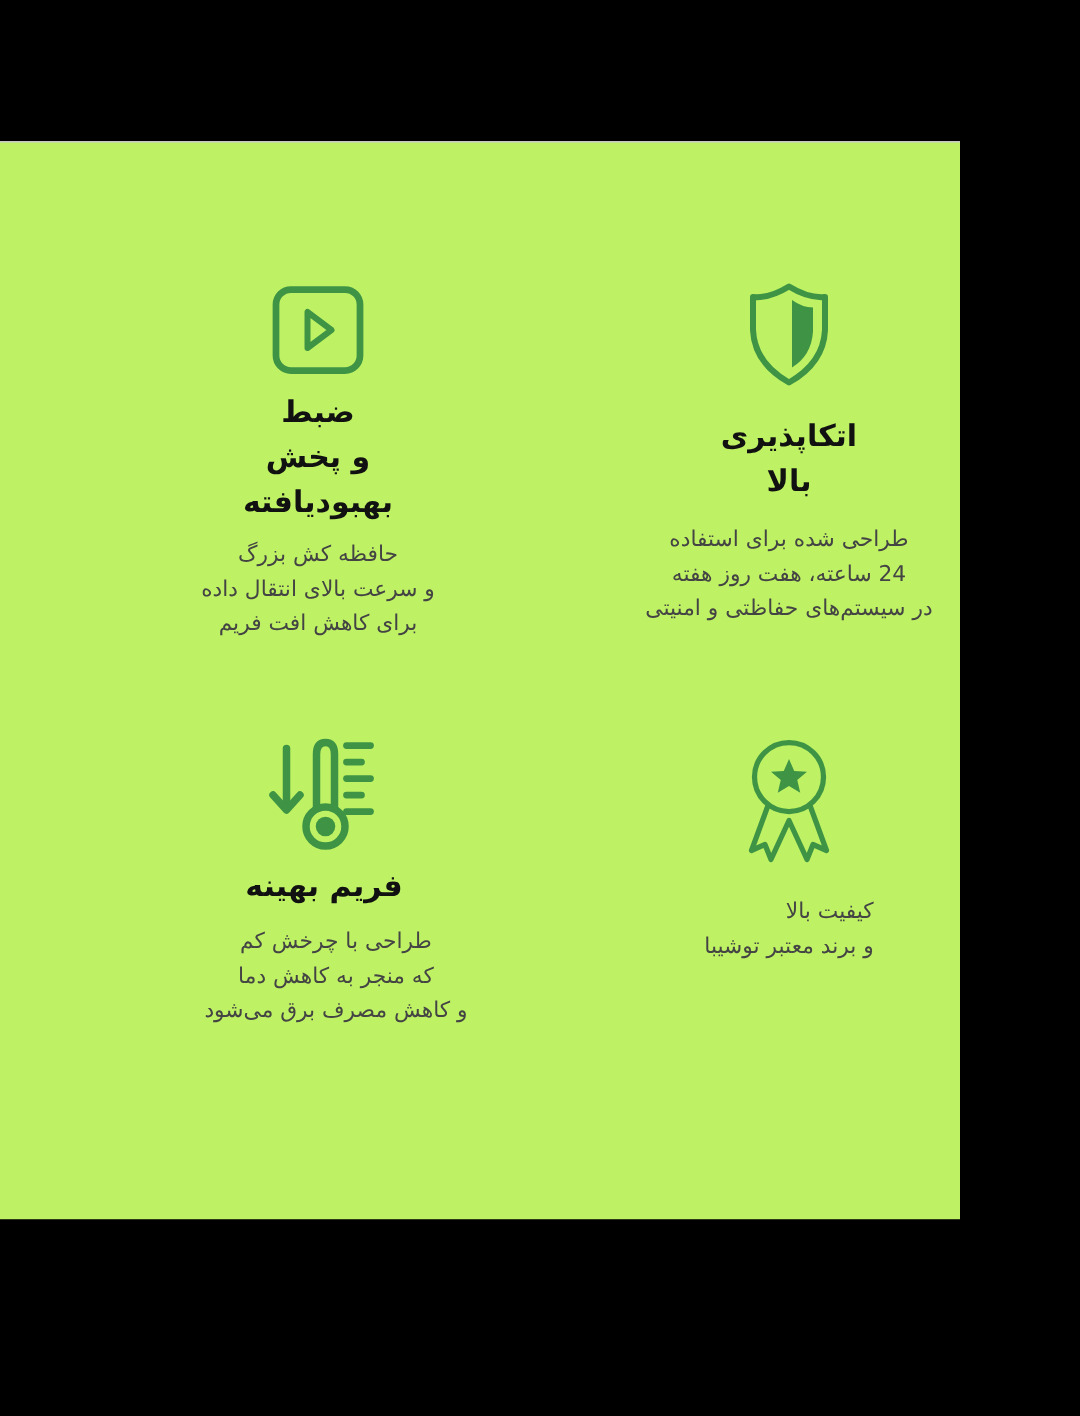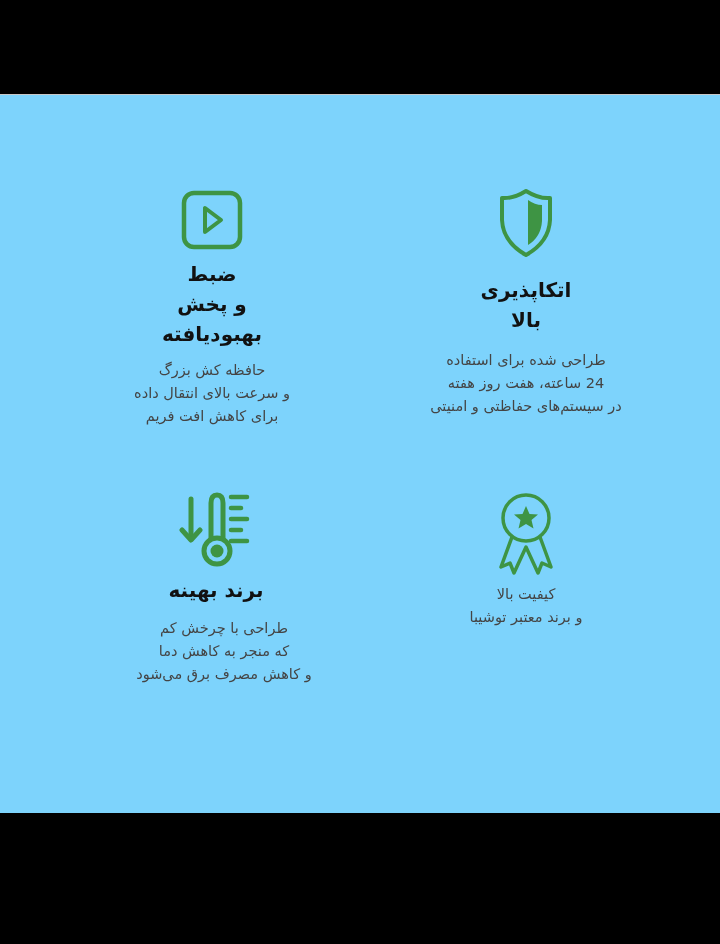--- a/index.html
+++ b/index.html
@@ -19,22 +19,22 @@
     }
     .bottom-bar {
       position: absolute;
       left: 0; top: 813px;
       width: 720px; height: 131px;
       background: #000;
     }
     .panel {
       position: absolute;
       left: 0; top: 94px;
-      width: 720px; height: 719px;
-      background: #7dd3fc;
+      width: 640px; height: 719px;
+      background: #bef264;
       border-top: 1px solid #c8c8c8;
       box-sizing: border-box;
     }
     .feature {
       position: absolute;
       display: flex;
       flex-direction: column;
       align-items: center;
       text-align: center;
       direction: rtl;
@@ -87,41 +87,41 @@
 و سرعت بالای انتقال داده
 برای کاهش افت فریم</div>
   </div>
 
   <div class="feature" style="left:420px; top:396px; width:212px;">
     <svg class="icon" width="60" height="88" viewBox="0 0 60 88">
       <circle cx="30" cy="27" r="23" fill="none" stroke="#3e9444" stroke-width="3.5"></circle>
       <path d="M30 15 L33.5 23 L42 23.5 L35.5 29 L37.5 37.5 L30 33 L22.5 37.5 L24.5 29 L18 23.5 L26.5 23 Z" fill="#3e9444"></path>
       <path d="M16 46 L5 76 L14 72 L18 82 L30 56 L42 82 L46 72 L55 76 L44 46" fill="none" stroke="#3e9444" stroke-width="3.5" stroke-linejoin="round"></path>
     </svg>
-    <div class="desc" style="margin-top:4px;">کیفیت  بالا
+    <div class="desc" style="margin-top:18px;text-align:right;">کیفیت  بالا
 و برند معتبر توشیبا</div>
   </div>
 
   <div class="feature" style="left:100px; top:394px; width:232px;">
     <svg class="icon" width="74" height="80" viewBox="0 0 74 80">
 
       <line x1="12" y1="10" x2="12" y2="50" stroke="#3e9444" stroke-width="5" stroke-linecap="round"></line>
       <path d="M3 41 L12 51 L21 41" fill="none" stroke="#3e9444" stroke-width="5" stroke-linecap="round" stroke-linejoin="round"></path>
 
       <path d="M32 52 L32 14 Q32 6 38 6 Q44 6 44 14 L44 52" fill="none" stroke="#3e9444" stroke-width="5"></path>
       <circle cx="38" cy="62" r="13" fill="none" stroke="#3e9444" stroke-width="5"></circle>
       <circle cx="38" cy="62" r="6.5" fill="#3e9444"></circle>
 
       <line x1="52" y1="8" x2="68" y2="8" stroke="#3e9444" stroke-width="4.5" stroke-linecap="round"></line>
       <line x1="52" y1="19" x2="62" y2="19" stroke="#3e9444" stroke-width="4.5" stroke-linecap="round"></line>
       <line x1="52" y1="30" x2="68" y2="30" stroke="#3e9444" stroke-width="4.5" stroke-linecap="round"></line>
       <line x1="52" y1="41" x2="62" y2="41" stroke="#3e9444" stroke-width="4.5" stroke-linecap="round"></line>
       <line x1="52" y1="52" x2="68" y2="52" stroke="#3e9444" stroke-width="4.5" stroke-linecap="round"></line>
     </svg>
-    <div class="title" style="margin-top:6px;">برند بهینه</div>
+    <div class="title" style="margin-top:6px;">فریم بهینه</div>
     <div class="desc" style="margin-top:12px;margin-left:16px;">طراحی با چرخش کم
 که منجر به کاهش دما
 و کاهش مصرف برق می‌شود</div>
   </div>
 
 </div>
 
 <div class="bottom-bar"></div>
 
 </body></html>

